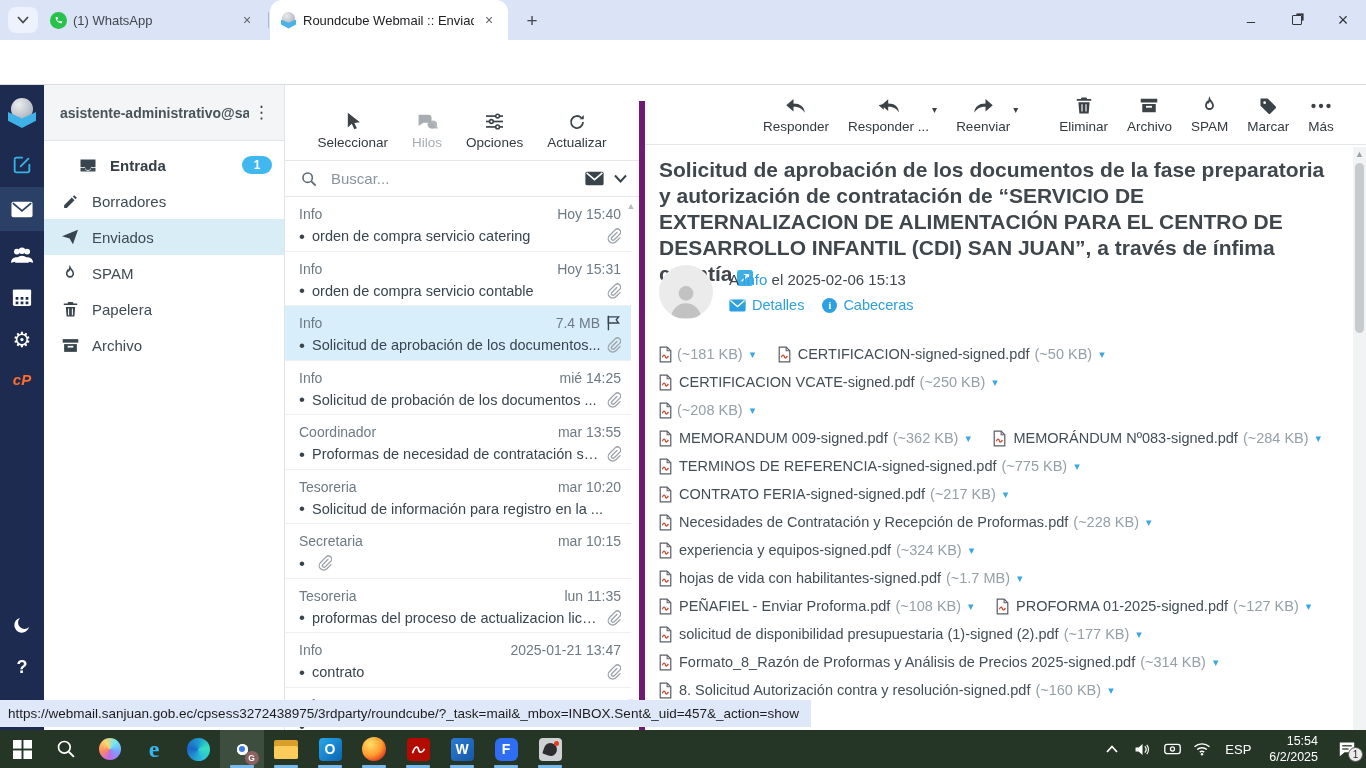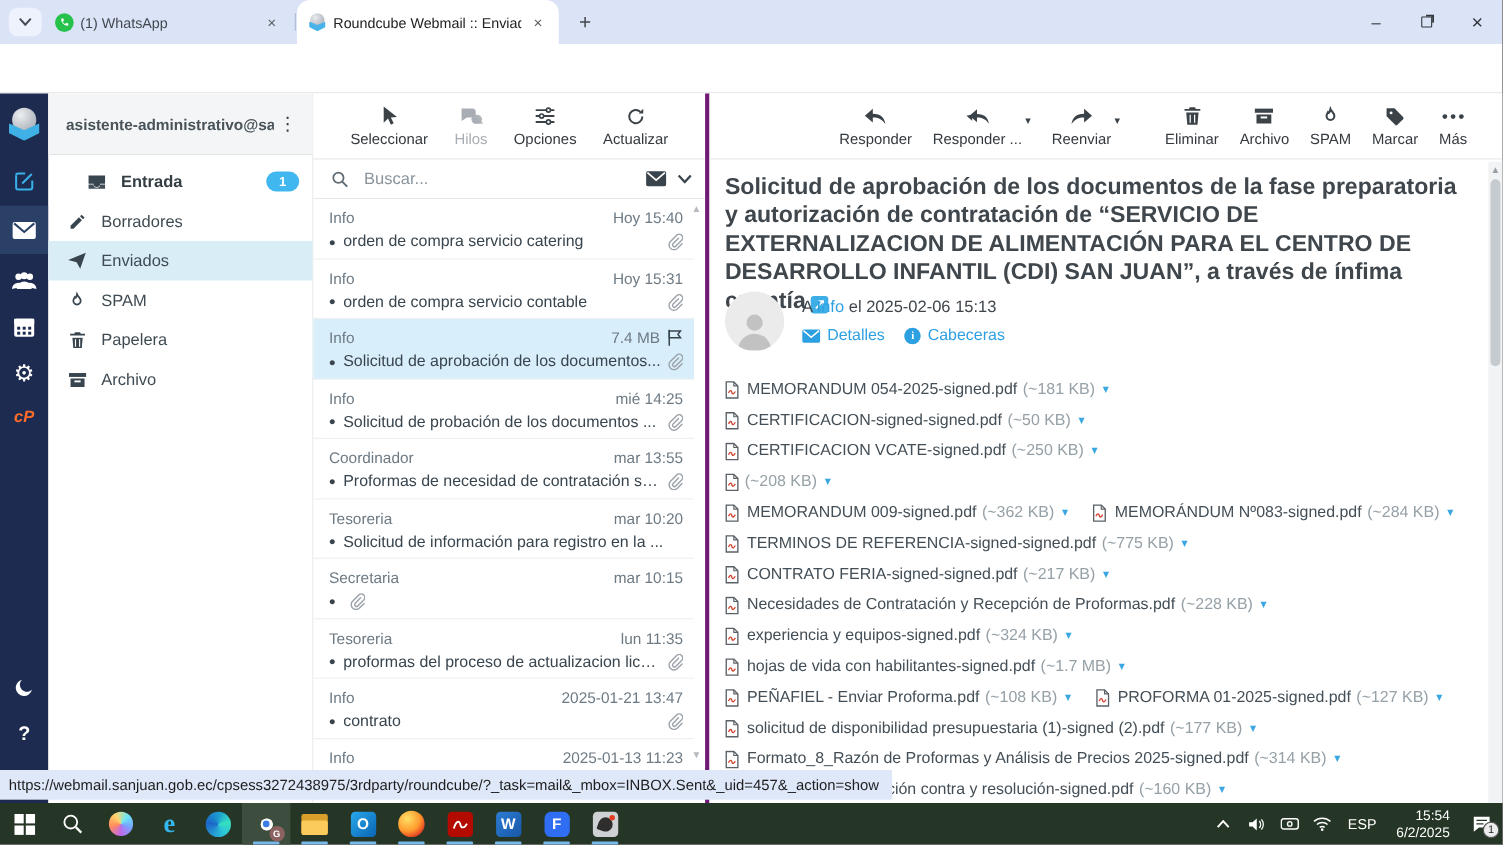--- a/index.html
+++ b/index.html
@@ -67,21 +67,21 @@
   .f-item{position:absolute;left:0;width:100%;height:36px;display:flex;align-items:center;padding:0 12px 0 16px;
     font-size:15px;color:#3f4b52;}
   .f-item .f-ic{width:20px;margin-right:12px;display:flex;justify-content:center;color:#39454e;}
   .f-item.selected{background:#d9edf7;}
   .f-item .f-label{flex:1;}
   .f-item.unread .f-label{font-weight:bold;color:#333d44;}
   .badge{min-width:30px;height:18px;border-radius:9px;background:#41b7f0;color:#fff;font-size:12px;
     font-weight:bold;display:flex;align-items:center;justify-content:center;padding:0 8px;}
 
   
-  .list{position:absolute;left:285px;top:0;width:360px;height:645px;background:#fff;border-right:4px solid #701a75;}
+  .list{position:absolute;left:285px;top:16px;width:360px;height:645px;background:#fff;border-right:6px solid #701a75;}
   .l-toolbar{position:absolute;left:0;top:0;width:100%;height:60px;display:flex;align-items:center;
     justify-content:center;gap:24px;border-bottom:1px solid #e4e7e9;}
   .tbtn{display:flex;flex-direction:column;align-items:center;gap:3px;color:#3b4349;}
   .tbtn .t-ic{height:20px;display:flex;align-items:center;color:#3b4349;}
   .tbtn .t-lb{font-size:13.5px;color:#33393f;}
   .tbtn.disabled .t-ic,.tbtn.disabled .t-lb{color:#a7adb3;}
   .tbtn-row{display:flex;align-items:flex-start;}
   .tcaret{font-size:10px;color:#3b4349;margin:8px 0 0 3px;}
   .searchrow{position:absolute;left:0;top:60px;width:100%;height:36px;border-bottom:1px solid #e4e7e9;
     display:flex;align-items:center;padding:0 12px 0 16px;}
@@ -728,21 +728,20 @@
 
       <div class="attachments">
         
       <span class="attwrap">
             <span class="att">
               <svg width="13" height="17" viewBox="0 0 16 20">
                 <path d="M1.5 1h8.5l4.5 4.5V19h-13z" fill="none" stroke="#5a6066" stroke-width="1.5"></path>
                 <path d="M10 1v4.5h4.5" fill="none" stroke="#5a6066" stroke-width="1.3"></path>
                 <path d="M4 13.5c1.6-3.4 3.2-3.4 3.8-.8s2.2 2 3.8-1" fill="none" stroke="#d2422e" stroke-width="1.5"></path>
               </svg>
-              <span class="att-name">MEMORANDUM 054-2025-signed.pdf</span>
               <span class="att-size">(~181 KB)</span>
               <span class="att-caret">▾</span>
             </span>
             
           </span><span class="attwrap">
             <span class="att">
               <svg width="13" height="17" viewBox="0 0 16 20">
                 <path d="M1.5 1h8.5l4.5 4.5V19h-13z" fill="none" stroke="#5a6066" stroke-width="1.5"></path>
                 <path d="M10 1v4.5h4.5" fill="none" stroke="#5a6066" stroke-width="1.3"></path>
                 <path d="M4 13.5c1.6-3.4 3.2-3.4 3.8-.8s2.2 2 3.8-1" fill="none" stroke="#d2422e" stroke-width="1.5"></path>

